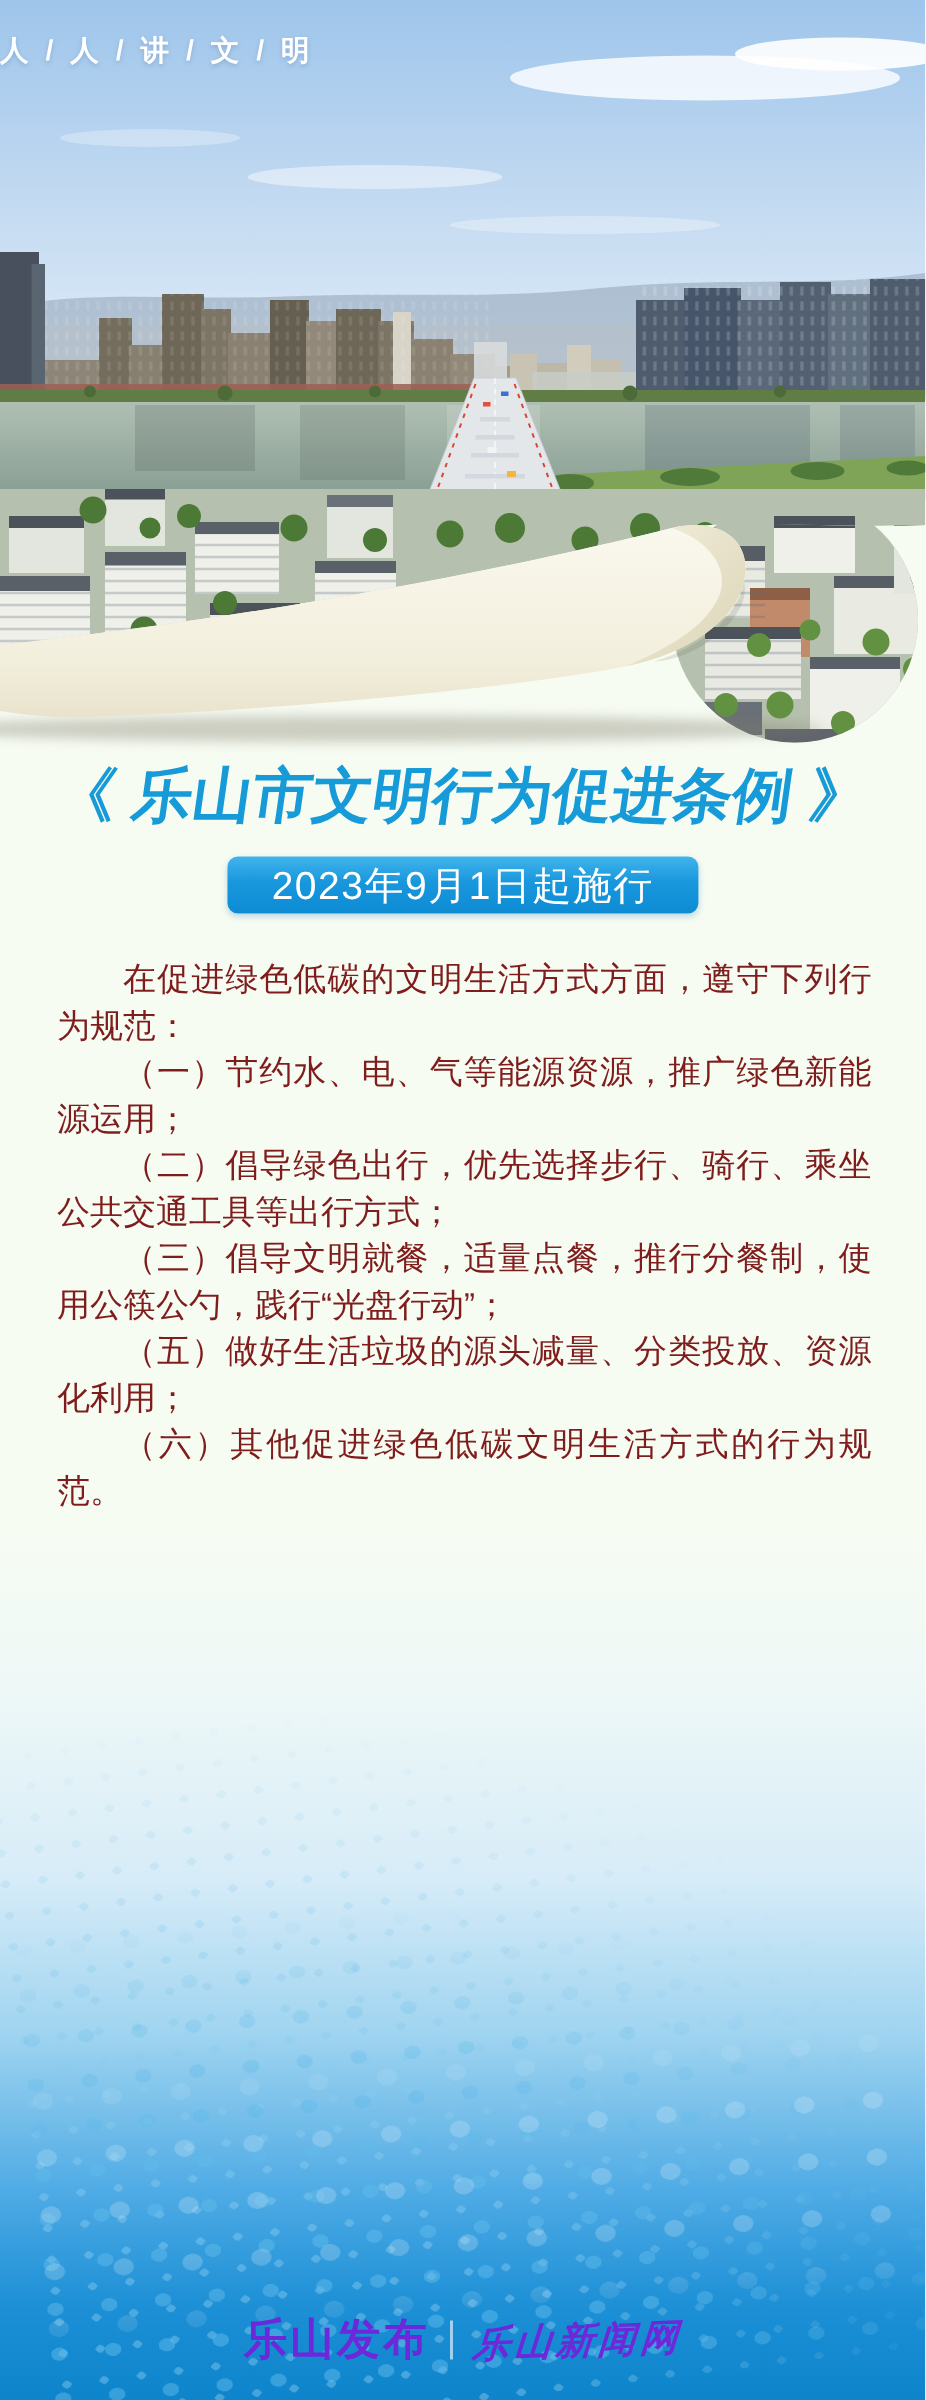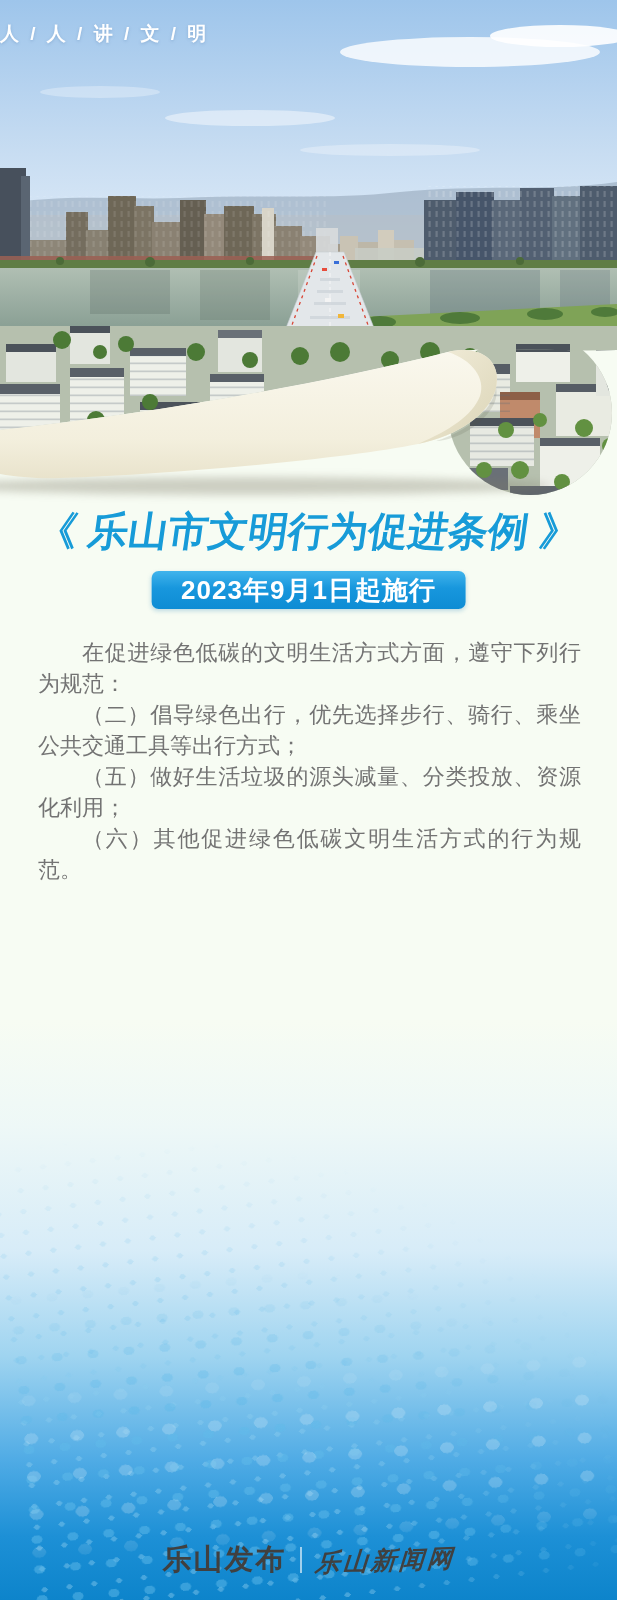--- a/index.html
+++ b/index.html
@@ -16,25 +16,25 @@
           text-shadow:0 1px 3px rgba(80,120,170,.35);white-space:nowrap;}
 
   
   .title{position:absolute;top:508px;left:0;width:100%;margin:0;text-align:center;
          font-size:40px;line-height:46px;font-weight:900;color:#179bd8;
          transform:skewX(-8deg);letter-spacing:0px;}
   .badge{position:absolute;top:571px;left:50%;transform:translateX(-50%);
          height:38px;line-height:38px;padding:0 30px;border-radius:7px;
          background:linear-gradient(180deg,#41b4ec 0%,#1897dd 45%,#0d8cd4 100%);
          box-shadow:0 2px 4px rgba(20,120,180,.25);
-         color:#ffffff;font-size:26px;font-weight:700;letter-spacing:1px;white-space:nowrap;}
+         color:#ffffff;font-size:26px;font-weight:400;letter-spacing:1px;white-space:nowrap;}
 
   
   .article{position:absolute;top:637px;left:0;width:617px;box-sizing:border-box;
-           padding:0 36px 0 38px;color:#737373;font-size:22px;line-height:31px;
+           padding:0 36px 0 38px;color:#7f1d1d;font-size:22px;line-height:31px;
            text-align:justify;text-justify:inter-ideograph;}
   .article p{margin:0;text-indent:2em;}
 
   
   .bottom{position:absolute;left:0;top:1020px;width:617px;height:580px;pointer-events:none;
           background:linear-gradient(180deg,
             rgba(246,252,243,0) 0%,
             rgba(231,245,250,.55) 18%,
             #d7ecf8 40%,
             #9fd4f0 58%,
@@ -53,21 +53,21 @@
       mask-image:radial-gradient(ellipse 130% 90% at 25% 100%,#000 35%,transparent 66%);
       transform:rotate(-5deg);}
   .d3{background-image:radial-gradient(ellipse 11px 9px at center,rgba(255,255,255,.20) 60%,transparent 63%);
       background-size:46px 38px;
       -webkit-mask-image:linear-gradient(180deg,transparent 56%,#000 70%,#000 84%,transparent 94%);
       mask-image:linear-gradient(180deg,transparent 56%,#000 70%,#000 84%,transparent 94%);
       transform:rotate(-4deg);}
 
   
   .footer{position:absolute;left:0;bottom:20px;width:100%;display:flex;align-items:center;
-          justify-content:center;gap:13px;color:#404040;}
+          justify-content:center;gap:13px;color:#6d28d9;}
   .brand-main{font-size:29px;font-weight:900;letter-spacing:2px;white-space:nowrap;}
   .brand-divider{width:2px;height:26px;background:rgba(255,255,255,.6);}
   .brand-sub{font-size:25px;font-weight:700;font-style:italic;letter-spacing:3px;
              transform:rotate(-2deg) skewX(-6deg);white-space:nowrap;}
 </style>
 </head>
 <body>
 
 <div class="poster">
 
@@ -295,21 +295,23 @@
 
   <div class="slogan">
     <span>人 / 人 / 讲 / 文 / 明</span>
   </div>
 
   <h1 class="title">《 乐山市文明行为促进条例 》</h1>
   <div class="badge">2023年9月1日起施行</div>
 
   <div class="article">
     <p>在促进绿色低碳的文明生活方式方面，遵守下列行为规范：</p>
+    <p>（一）节约水、电、气等能源资源，推广绿色新能源运用；</p>
     <p>（二）倡导绿色出行，优先选择步行、骑行、乘坐公共交通工具等出行方式；</p>
+    <p>（三）倡导文明就餐，适量点餐，推行分餐制，使用公筷公勺，践行“光盘行动”；</p>
     <p>（五）做好生活垃圾的源头减量、分类投放、资源化利用；</p>
     <p>（六）其他促进绿色低碳文明生活方式的行为规范。</p>
   </div>
 
   <div class="bottom">
     <div class="dots d1"></div>
     <div class="dots d2"></div>
     <div class="dots d3"></div>
   </div>
 

